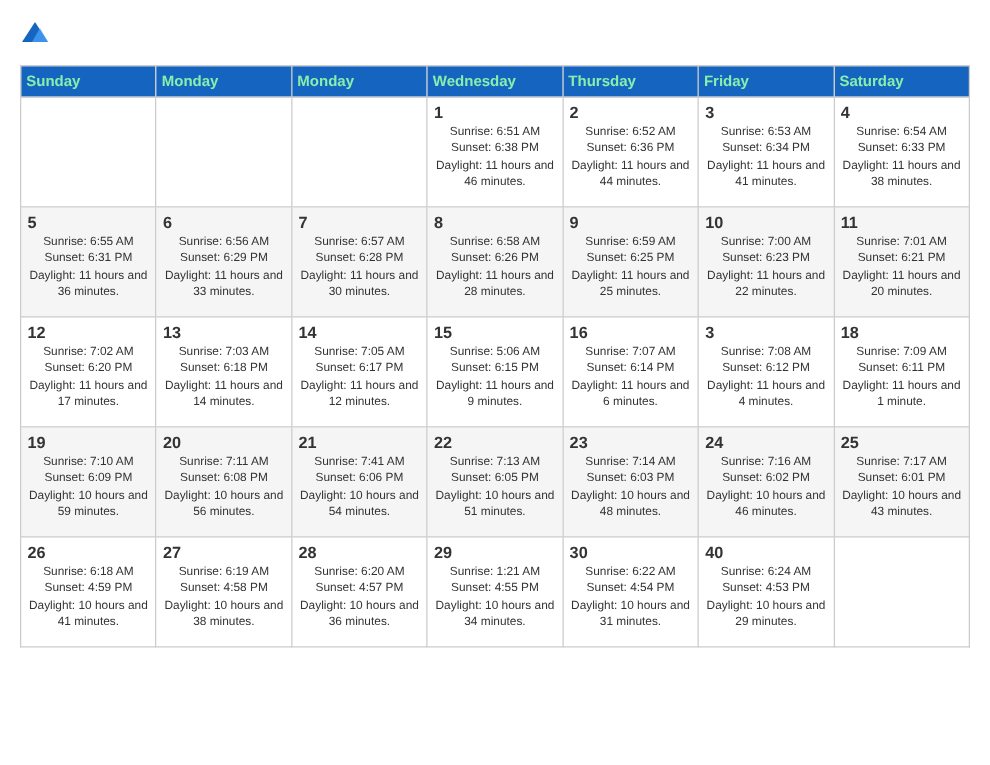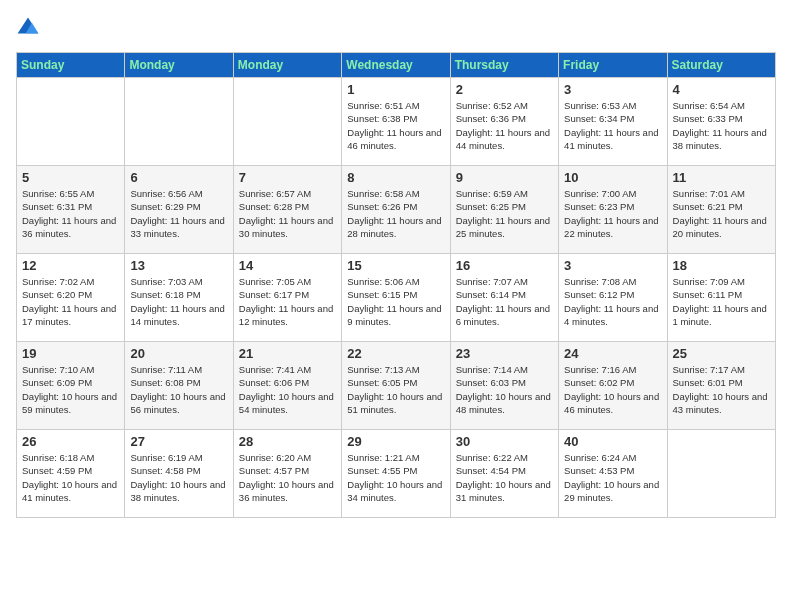--- a/index.html
+++ b/index.html
@@ -78,20 +78,21 @@
       font-size: 13px;
       font-weight: bold;
       color: #333;
       display: block;
       margin-bottom: 2px;
     }
     .day-info {
       font-size: 9.5px;
       color: #333;
       line-height: 1.4;
+      text-align: center;
     }
     .empty-cell {
       background: #fff;
     }
   </style>
 </head>
 <body>
 
 <div class="header">
   <div class="logo">

